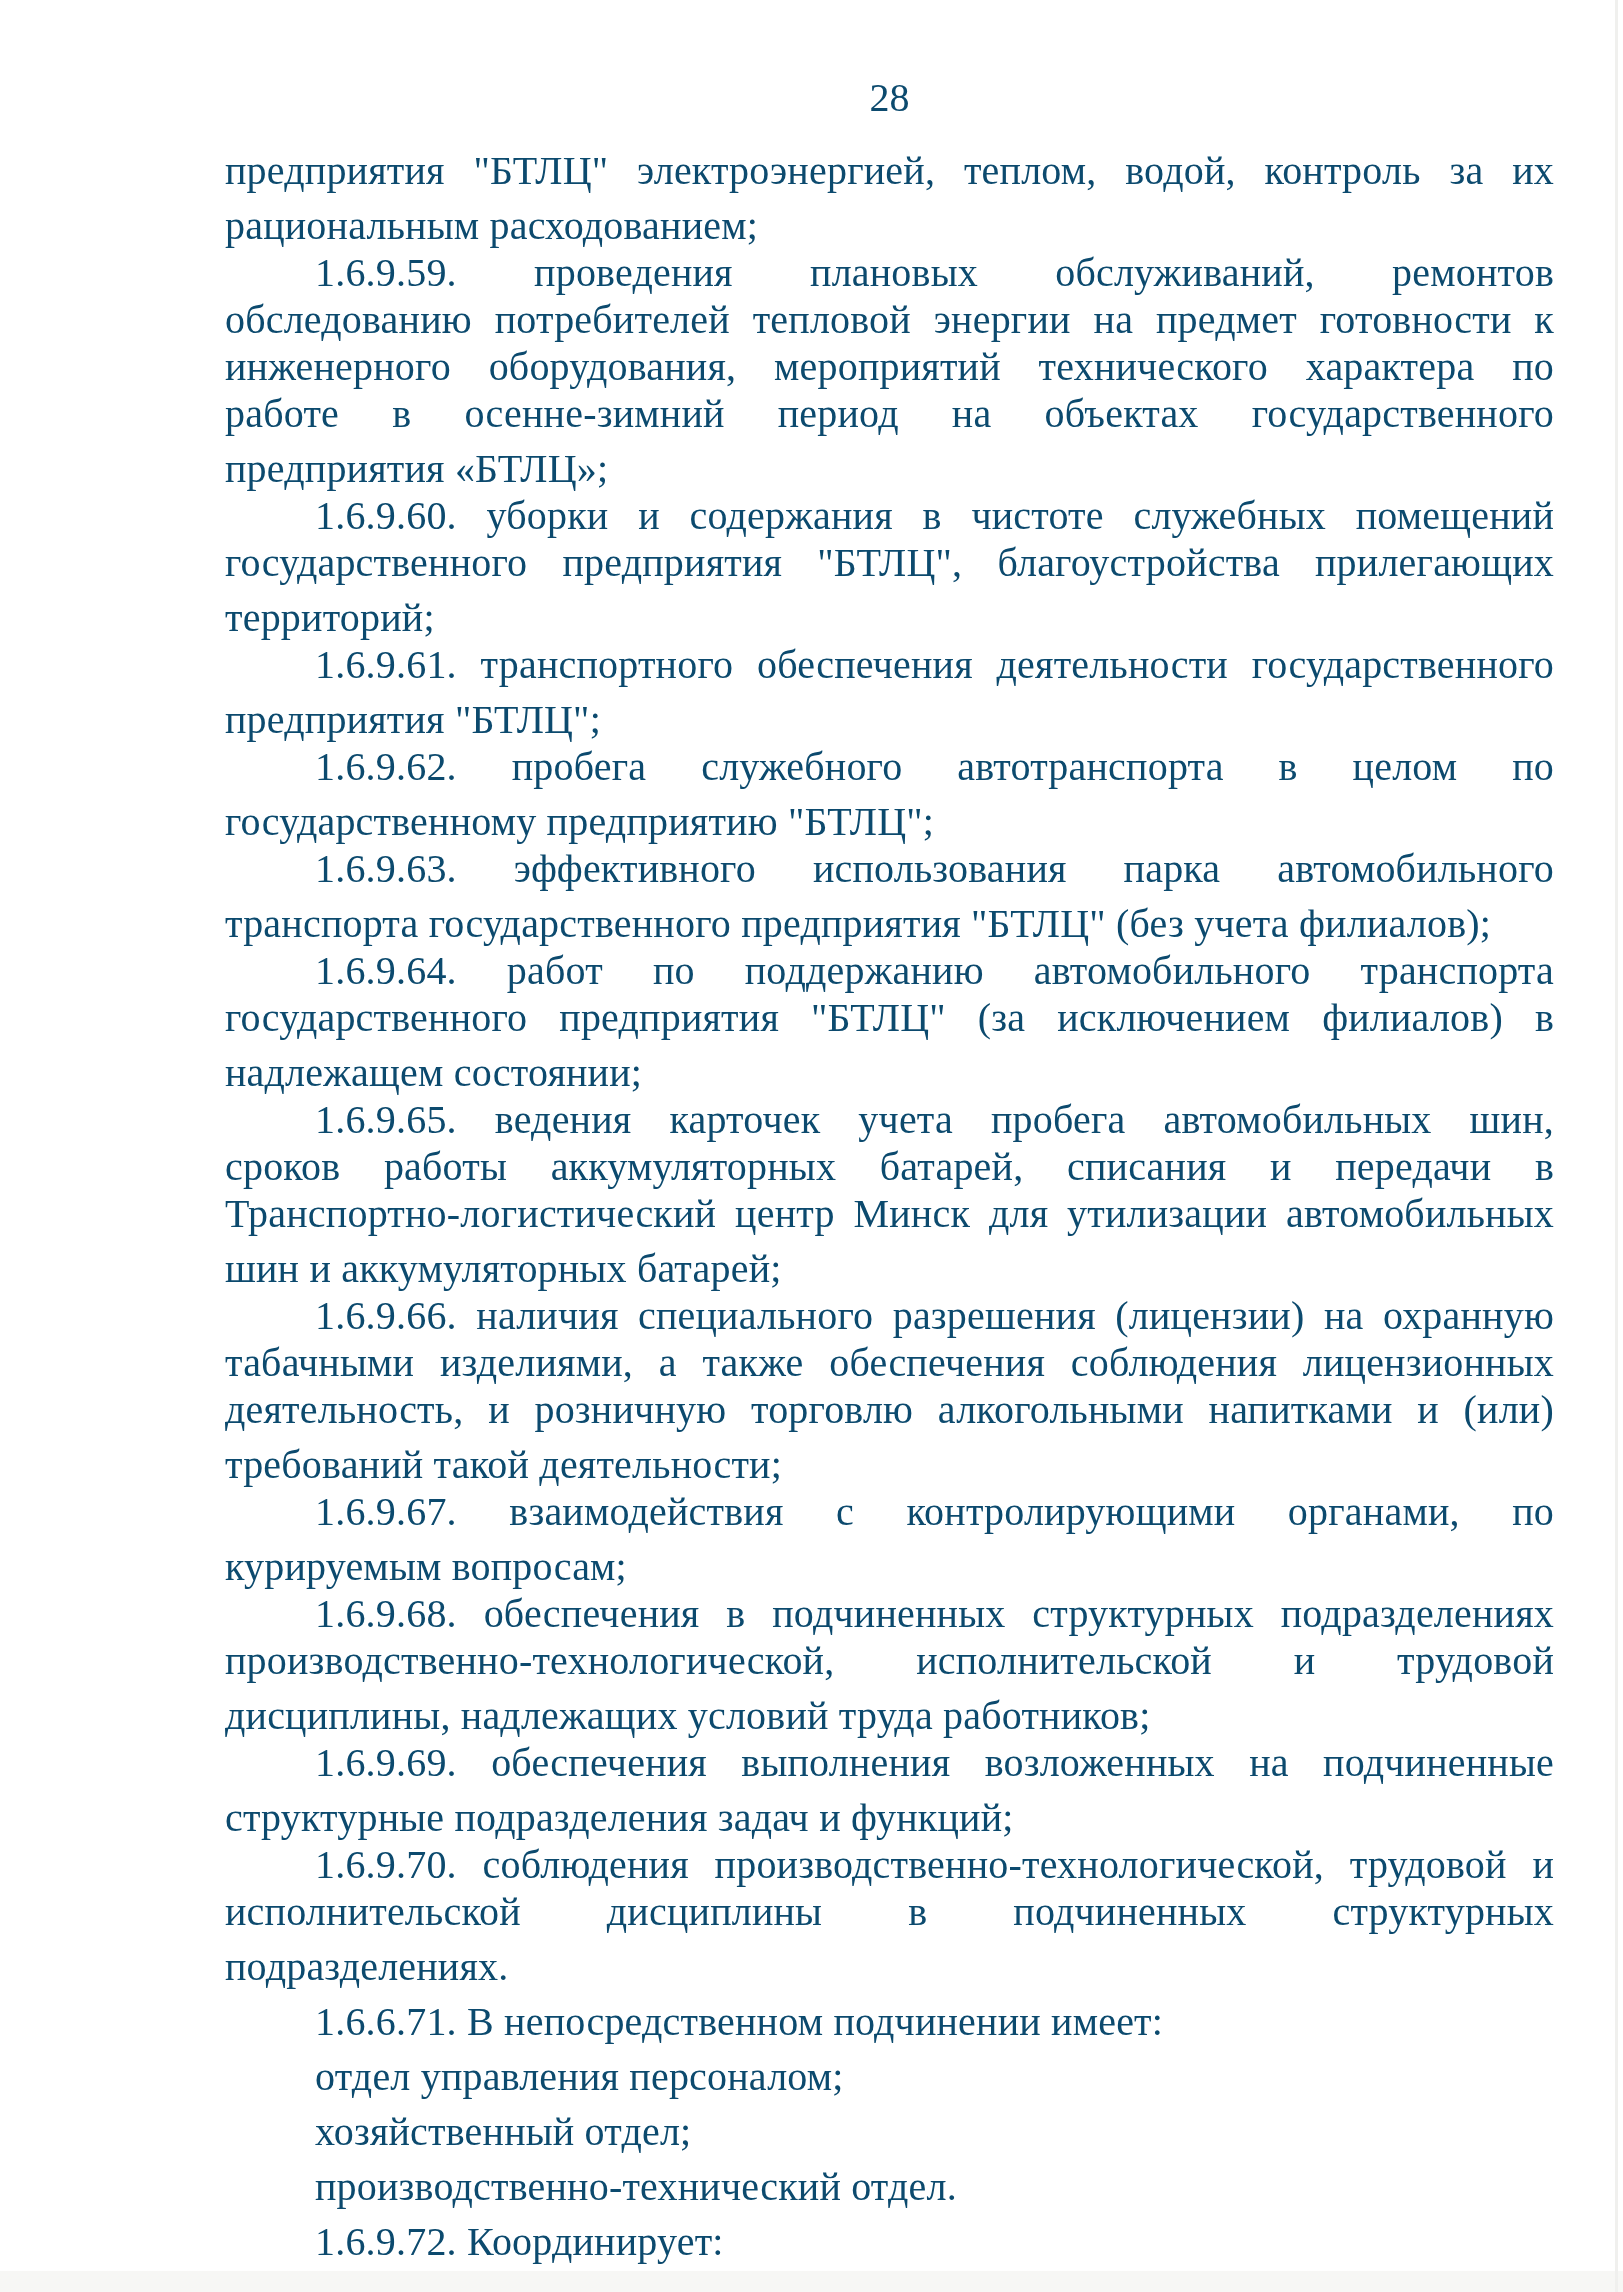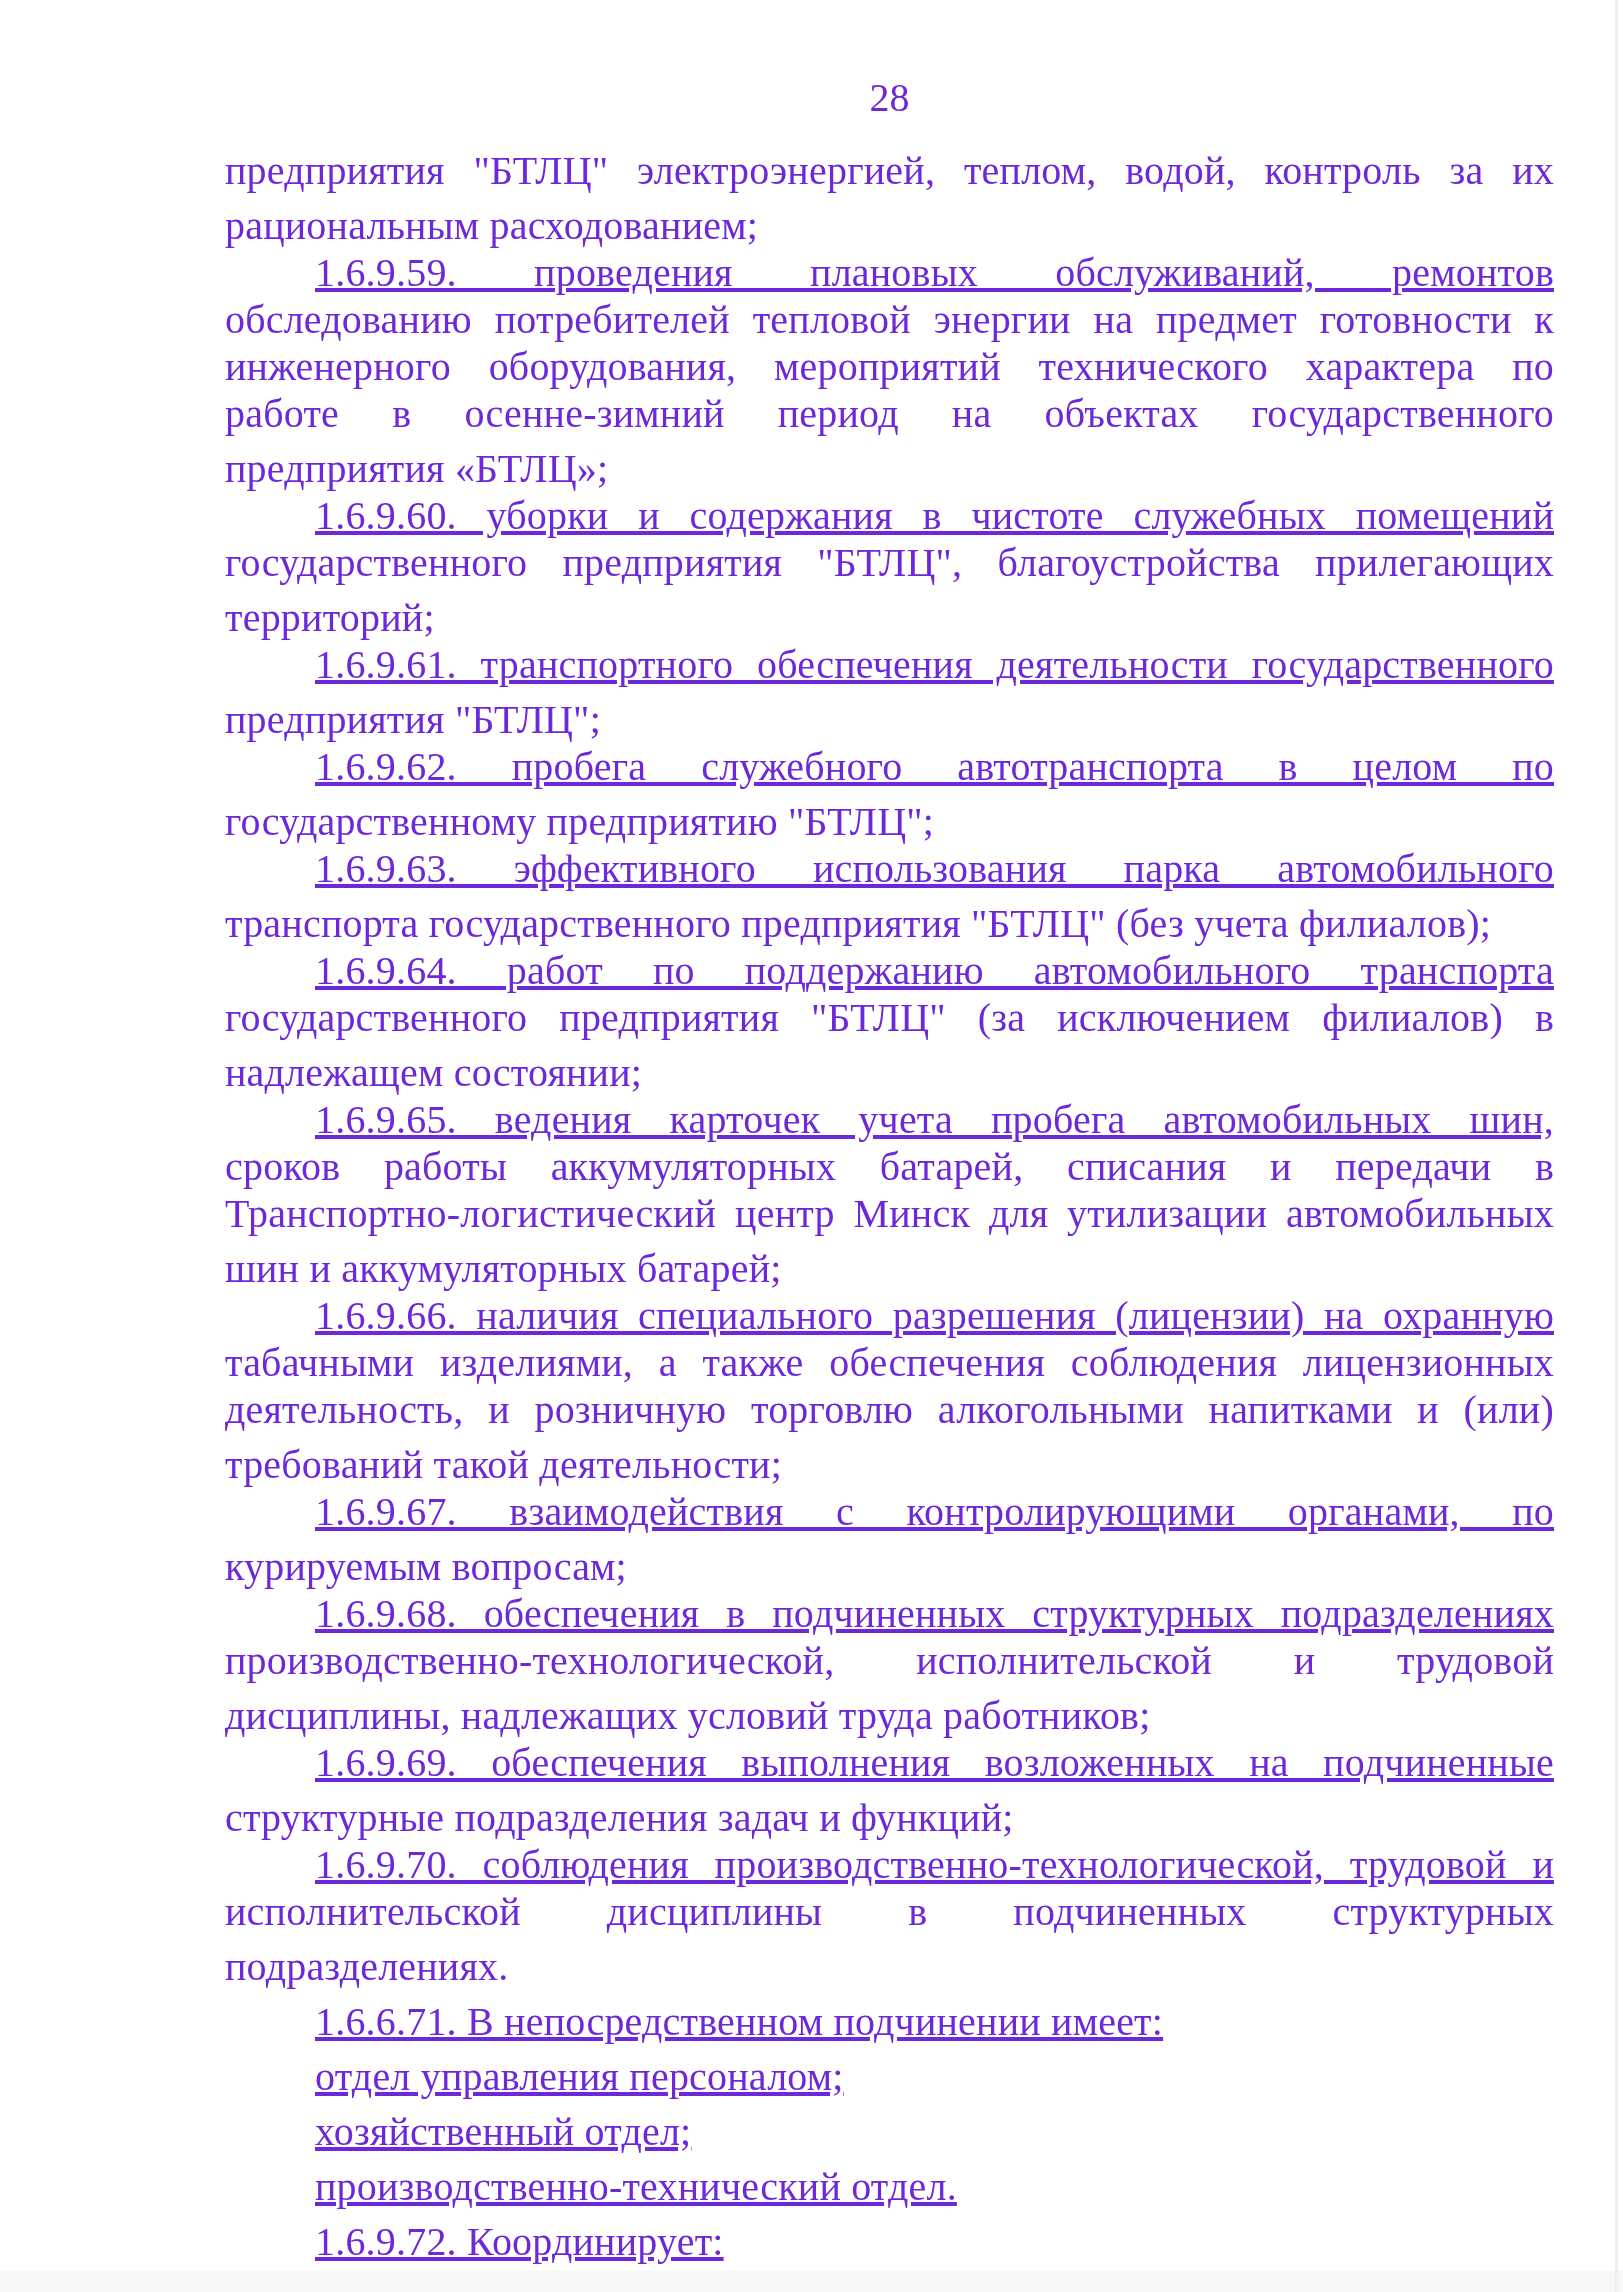--- a/index.html
+++ b/index.html
@@ -6,21 +6,21 @@
   html, body { background: #ffffff; }
   body {
     width: 1623px; height: 2293px;
     font-family: "Liberation Serif", "DejaVu Serif", serif;
     overflow: hidden;
   }
   .page {
     position: relative;
     width: 1623px; height: 2293px;
     background: #ffffff;
-    color: #6d28d9;
+    color: #0c4a6e;
     overflow: hidden;
   }
   .page-number {
     position: absolute;
     top: 74px; left: 225px; width: 1329px;
     font-size: 40px; line-height: 47px;
     text-align: center;
   }
   .doc-body {
     position: absolute;
@@ -35,21 +35,21 @@
     text-align-last: justify;
     -moz-text-align-last: justify;
     white-space: normal;
     hyphens: none;
   }
   .line.last {
     text-align-last: left;
     margin-top: 8px;
     -moz-text-align-last: left;
   }
-  .line.first-indent { padding-left: 90px; text-decoration: underline; }
+  .line.first-indent { padding-left: 90px; }
   .scan-band-bottom {
     position: absolute;
     left: 0; bottom: 0; width: 100%; height: 21.6px;
     background: #f7f7f5;
   }
   .scan-edge-right {
     position: absolute;
     top: 0; right: 4.9px; width: 2.9px; height: 100%;
     background: #f0f0ee;
   }

